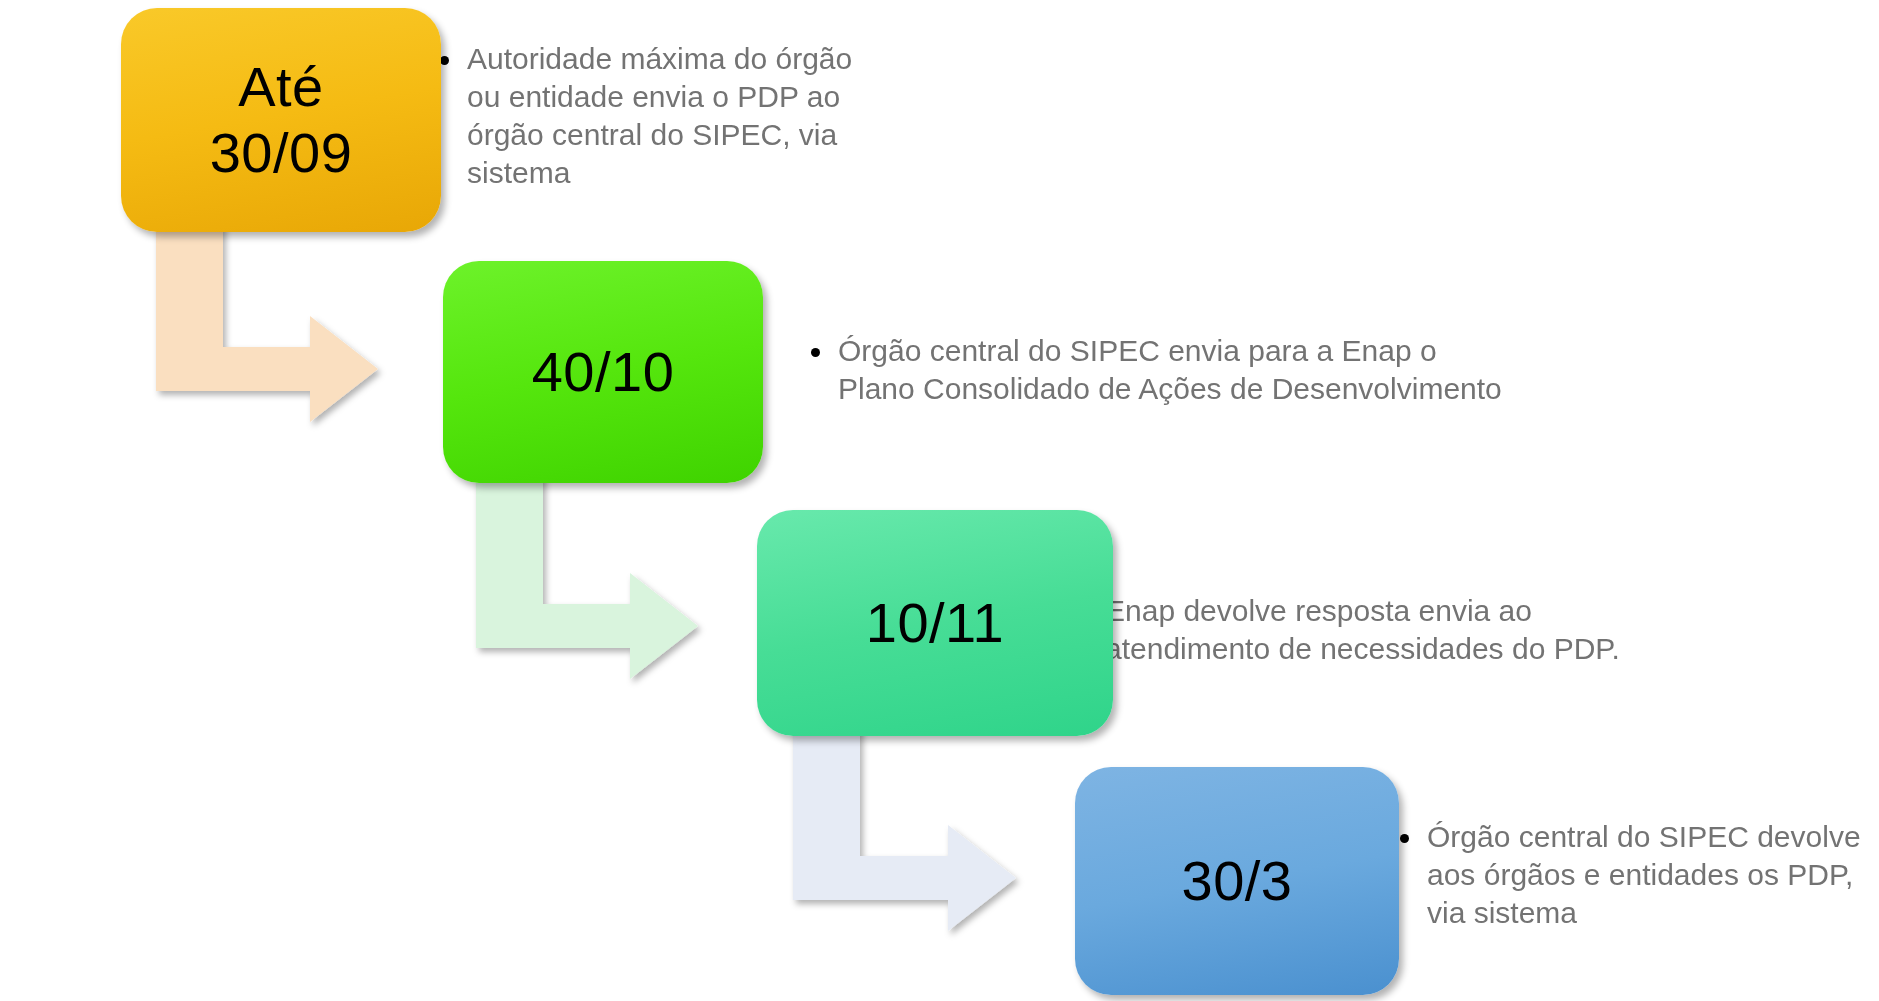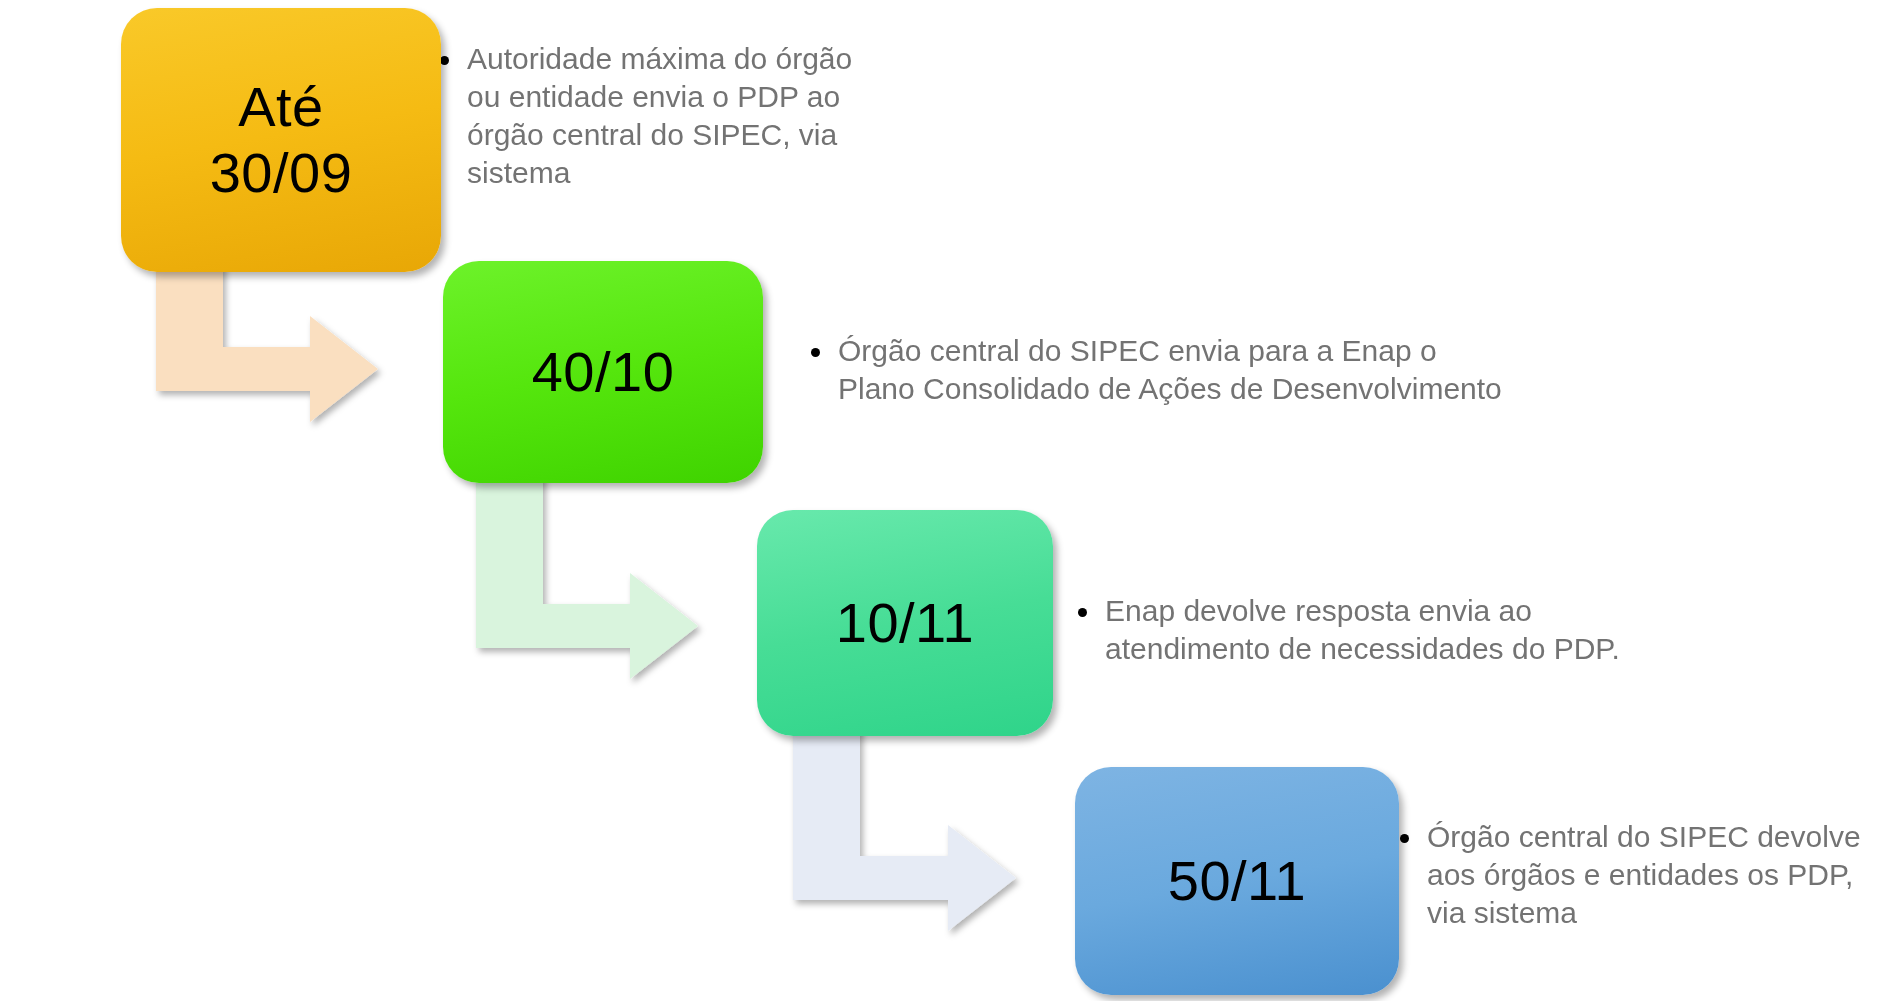--- a/index.html
+++ b/index.html
@@ -34,29 +34,29 @@
     z-index: 3;
   }
   .node-label {
     font-size: 56px;
     line-height: 1.18;
     letter-spacing: 0.5px;
     font-weight: 400;
     white-space: pre-line;
   }
   .node-1 {
-    left: 121px; top: 8px; width: 320px; height: 264px;
+    left: 121px; top: 8px; width: 320px; height: 224px;
     background: linear-gradient(170deg, #f9c929 0%, #f5bb13 48%, #e8a706 100%);
   }
   .node-2 {
     left: 443px; top: 261px; width: 320px; height: 222px;
     background: linear-gradient(170deg, #6df22a 0%, #55e60d 50%, #3fd300 100%);
   }
   .node-3 {
-    left: 757px; top: 510px; width: 296px; height: 226px;
+    left: 757px; top: 510px; width: 356px; height: 226px;
     background: linear-gradient(170deg, #68e9ac 0%, #47dd96 50%, #2fd48a 100%);
   }
   .node-4 {
     left: 1075px; top: 767px; width: 324px; height: 228px;
     background: linear-gradient(170deg, #7eb4e3 0%, #6aa9de 50%, #4a90cf 100%);
   }
   .bullet-block {
     position: absolute;
     z-index: 2;
     color: #737373;
@@ -159,20 +159,20 @@
   <div class="node-label">10/11</div>
 </div>
 <div class="bullet-block b3">
   <div class="bullet-row">
     <span class="bullet-dot"></span>
     <span class="bullet-text">Enap devolve resposta envia ao atendimento de necessidades do PDP.</span>
   </div>
 </div>
 
 <div class="node node-4">
-  <div class="node-label">50/11</div>
+  <div class="node-label">30/3</div>
 </div>
 <div class="bullet-block b4">
   <div class="bullet-row">
     <span class="bullet-dot"></span>
     <span class="bullet-text">Órgão central do SIPEC devolve aos órgãos e entidades os PDP, via sistema</span>
   </div>
 </div>
 
 </body></html>

